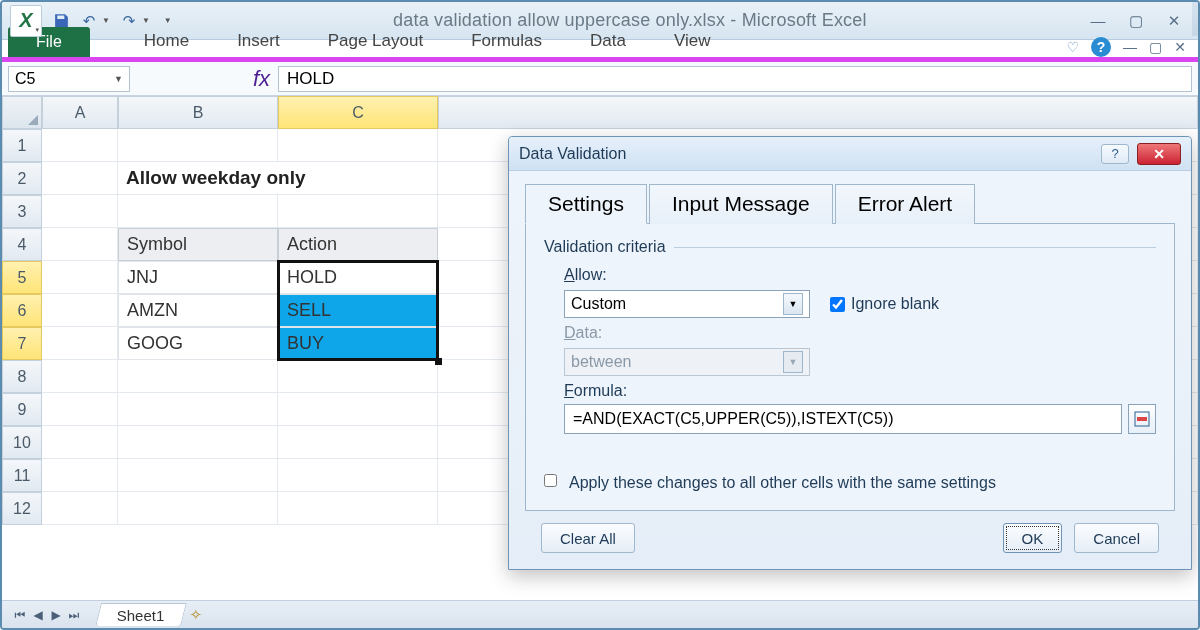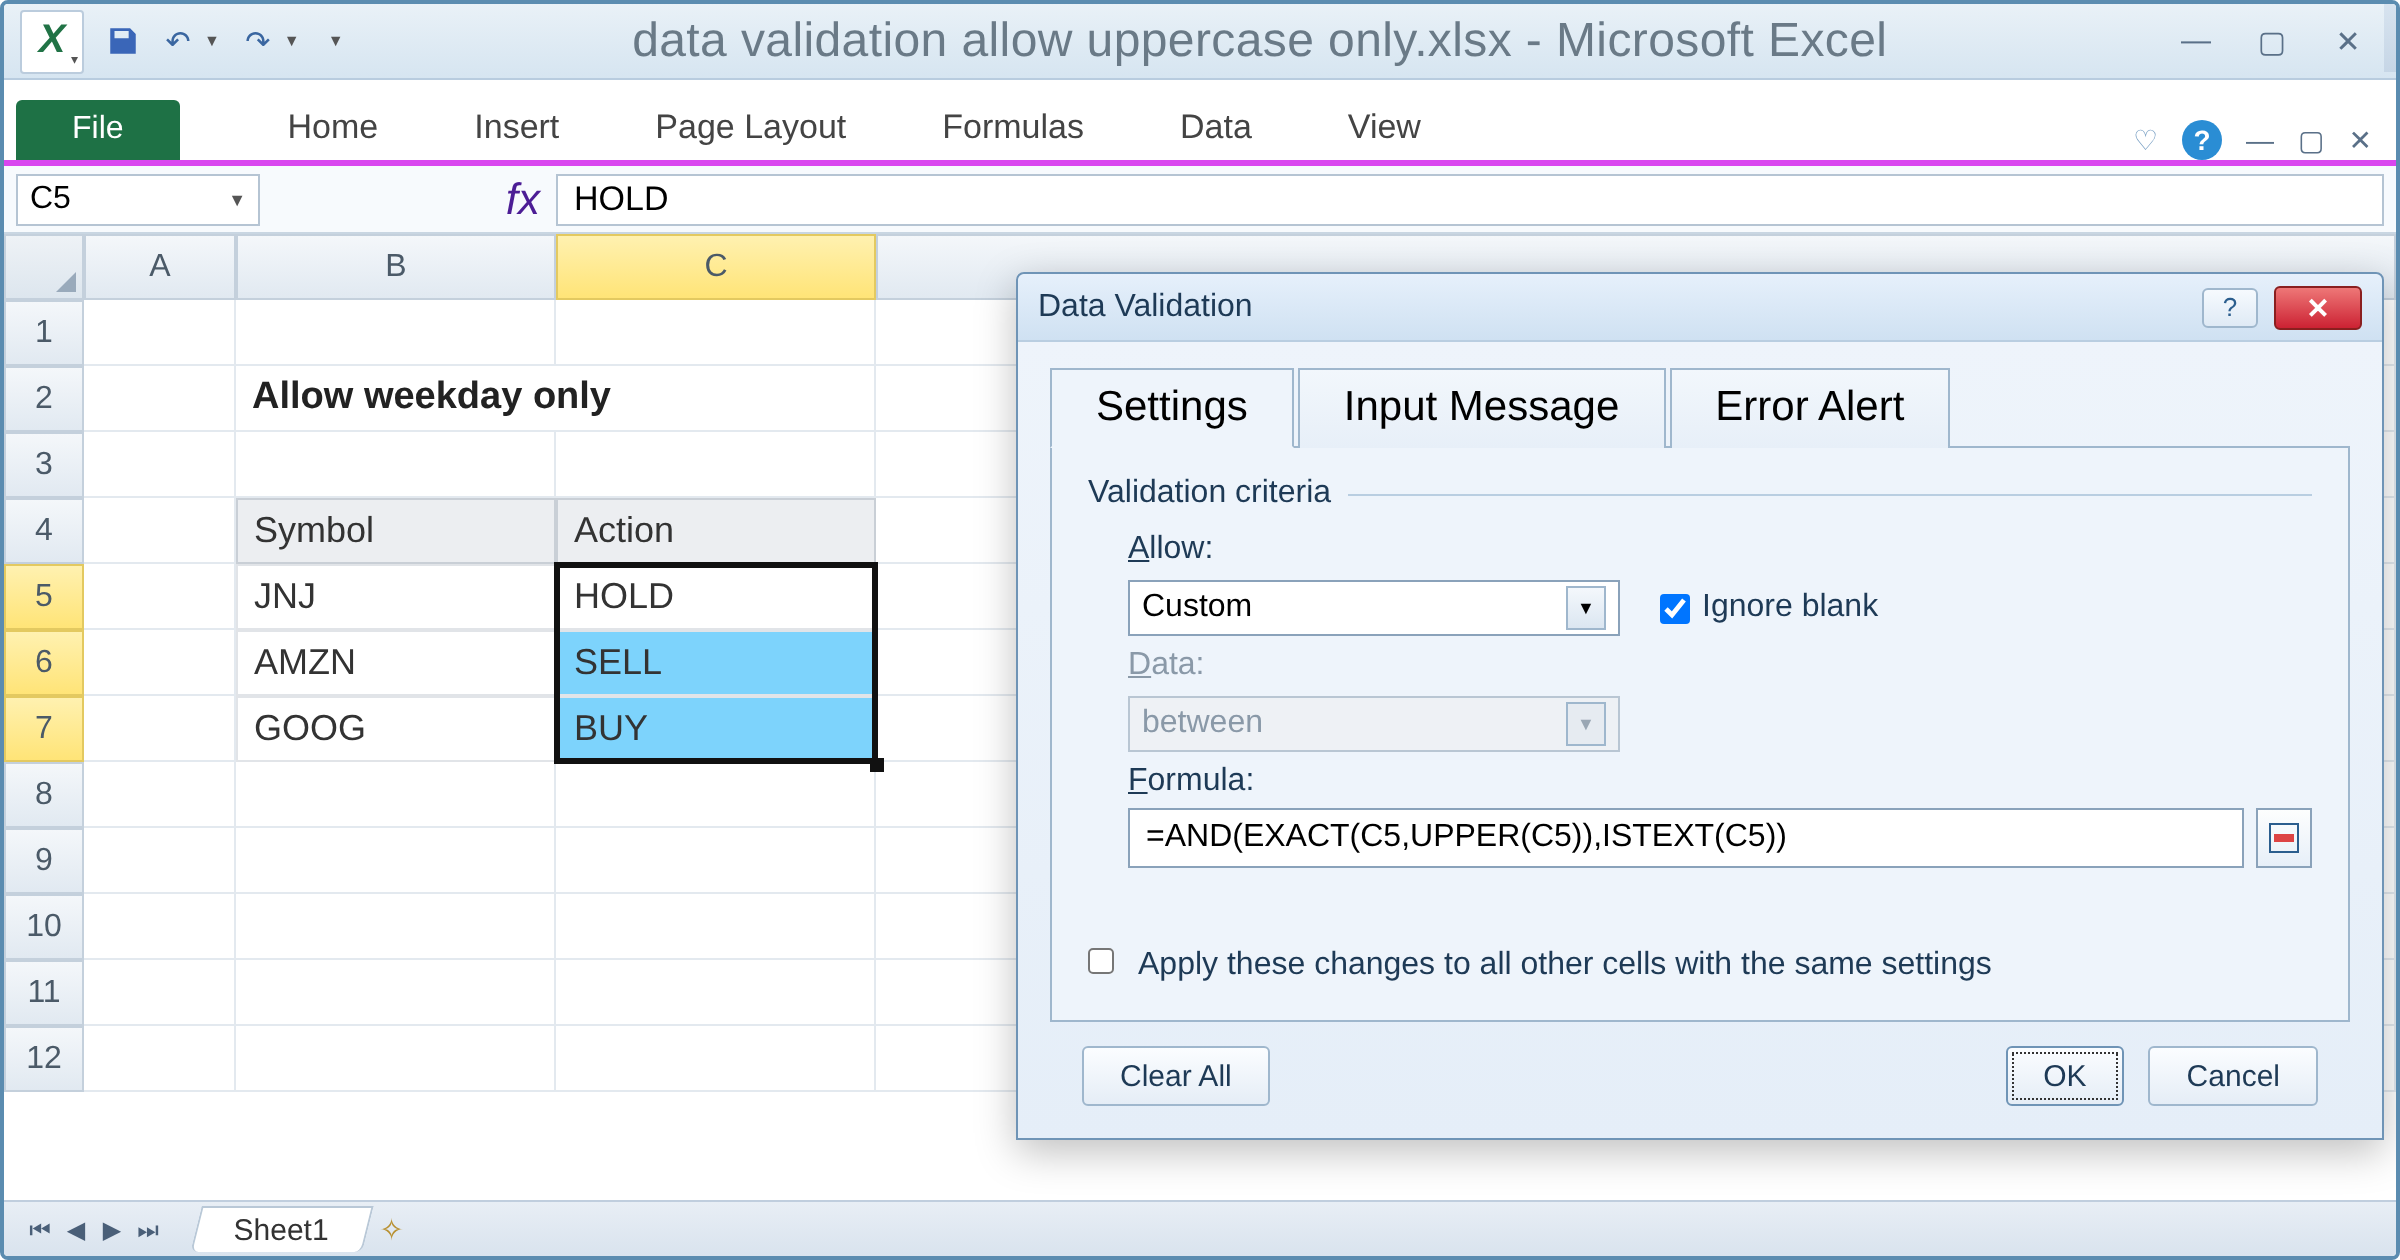--- a/index.html
+++ b/index.html
@@ -7,26 +7,26 @@
 
   
   .titlebar { height: 38px; background: linear-gradient(#e9f1f7,#d6e5f1); display: flex; align-items: center; padding: 0 8px; border-bottom: 1px solid #b8ccdf; }
   .app-icon { width: 32px; height: 32px; background: #fff; border: 1px solid #bcd; display: flex; align-items: center; justify-content: center; border-radius: 2px; margin-right: 6px; position: relative; }
   .app-icon .x1 { color: #217346; font-weight: bold; font-size: 20px; font-style: italic; }
   .app-icon .dd { position:absolute; right:2px; bottom:2px; font-size:7px; color:#555;}
   .qat { display: flex; align-items: center; gap: 10px; margin-left: 4px; }
   .qat .ico { width:18px; height:18px; display:flex; align-items:center; justify-content:center; font-size:15px; color:#3a66a0; cursor:pointer; }
   .qat .save { color:#2a5fb0; }
   .qat .drop { font-size:8px; color:#555; margin-left:-6px; }
-  .title-text { flex:1; text-align:center; color:#6a7a87; font-size:24px; letter-spacing:.2px; }
+  .title-text { flex:1; text-align:center; color:#6a7a87; font-size:18px; letter-spacing:.2px; }
   .winbtns { display:flex; gap:18px; margin-right:6px; }
   .winbtns span { width:20px; height:16px; display:flex; align-items:center; justify-content:center; color:#5a7088; font-size:15px; cursor:pointer;}
 
   
-  .ribbon { height: 43px; background:#fff; display:flex; align-items:flex-end; padding:0 6px; border-bottom:3px solid #d946ef;}
+  .ribbon { height: 22px; background:#fff; display:flex; align-items:flex-end; padding:0 6px; border-bottom:5px solid #d946ef;}
   .file-tab { background:#1e7145; color:#fff; padding:6px 28px; font-size:16px; border-radius:3px 3px 0 0; margin-right:30px; cursor:pointer;}
   .tab { color:#444; font-size:17px; padding:6px 24px; cursor:pointer; }
   .ribbon-right { margin-left:auto; display:flex; align-items:center; gap:12px; padding-right:6px; color:#5a7088; }
   .ribbon-right .help { width:20px; height:20px; background:#2a8dd4; color:#fff; border-radius:50%; font-size:14px; display:flex; align-items:center; justify-content:center; font-weight:bold;}
   .ribbon-right span { font-size:14px; cursor:pointer;}
   .ribbon-right .heart { color:#7aa0c4; font-size:14px;}
 
   
   .fbar { height:34px; border-bottom:1px solid #c9d6e2; display:flex; align-items:center; background:#f7fafd; }
   .namebox { width:122px; height:26px; margin-left:6px; background:#fff; border:1px solid #b5c4d3; display:flex; align-items:center; padding:0 6px; font-size:16px; }
@@ -41,21 +41,21 @@
   .grid .hdr { background:linear-gradient(#f4f7fa,#e1e9f1); border:1px solid #c4d0dc; display:flex; align-items:center; justify-content:center; color:#4b5a68; font-size:16px;}
   .grid .hdr.corner { background:linear-gradient(#eef2f6,#dde6ee); position:relative;}
   .grid .hdr.corner::after{content:""; position:absolute; right:3px; bottom:3px; width:0;height:0; border-left:10px solid transparent; border-bottom:10px solid #9ab;}
   .grid .rh { background:linear-gradient(#f4f7fa,#e1e9f1); border:1px solid #c4d0dc; display:flex; align-items:center; justify-content:center; color:#4b5a68; font-size:16px;}
   .grid .rh.sel { background:linear-gradient(#fff1b0,#ffe477); border-color:#e3c960;}
   .grid .ch.sel { background:linear-gradient(#fff1b0,#ffe477); border-color:#e3c960;}
   .grid .cell { border-right:1px solid #e3e9ef; border-bottom:1px solid #e3e9ef; padding:0 8px; display:flex; align-items:center; }
   .tblhdr { background:#eceef1; border:1px solid #c9cfd6 !important; font-size:18px; color:#333;}
   .tblcell { border:1px solid #e1e4e8 !important; }
   .title-cell { font-weight:bold; font-size:19px; color:#222;}
-  .selrange { background:#7dd3fc; }
+  .selrange { background:#0ea5e9; }
 
   
   .sel-rect { position:absolute; border:3px solid #111; pointer-events:none;}
   .sel-handle { position:absolute; width:7px; height:7px; background:#111;}
 
   
   .tabbar { position:absolute; bottom:0; left:0; right:0; height:28px; background:linear-gradient(#e8eef5,#d9e3ee); border-top:1px solid #c0cede; display:flex; align-items:center; font-size:15px; }
   .tabbar .nav { display:flex; gap:2px; margin:0 10px;}
   .tabbar .nav span { width:16px; text-align:center; color:#4a5f78; cursor:pointer; font-size:12px;}
   .sheet-tab { background:#fff; border:1px solid #b9c8d7; border-bottom:none; padding:3px 18px 2px; border-radius:0 0 4px 4px; transform: skewX(-14deg); margin-left:6px;}

